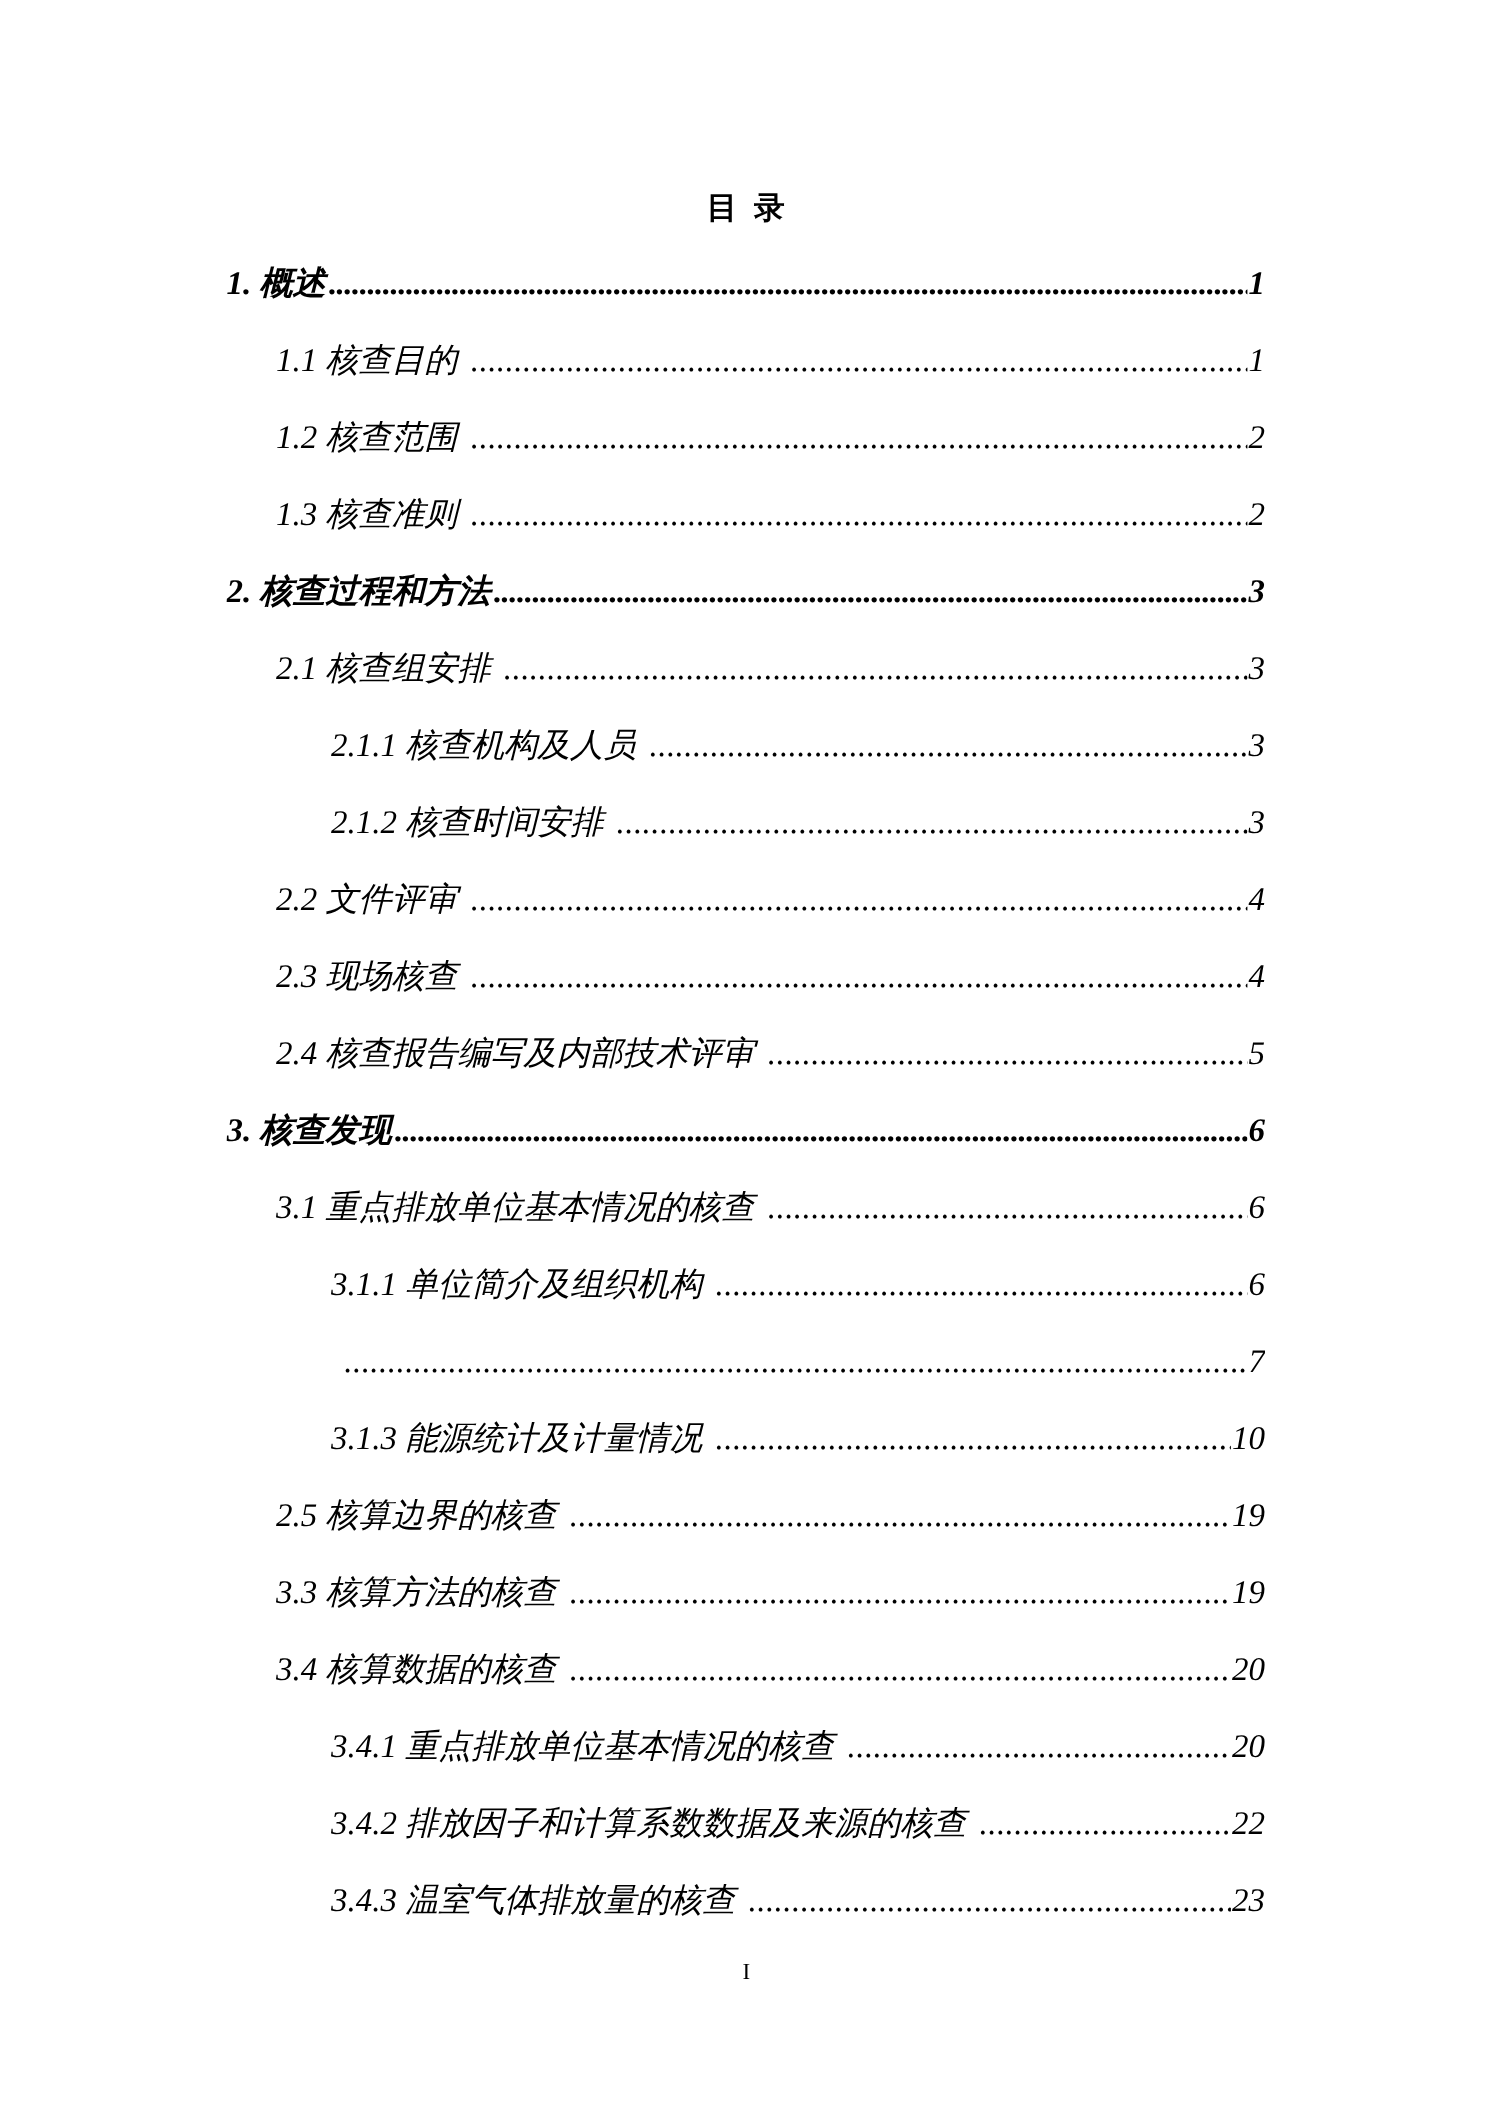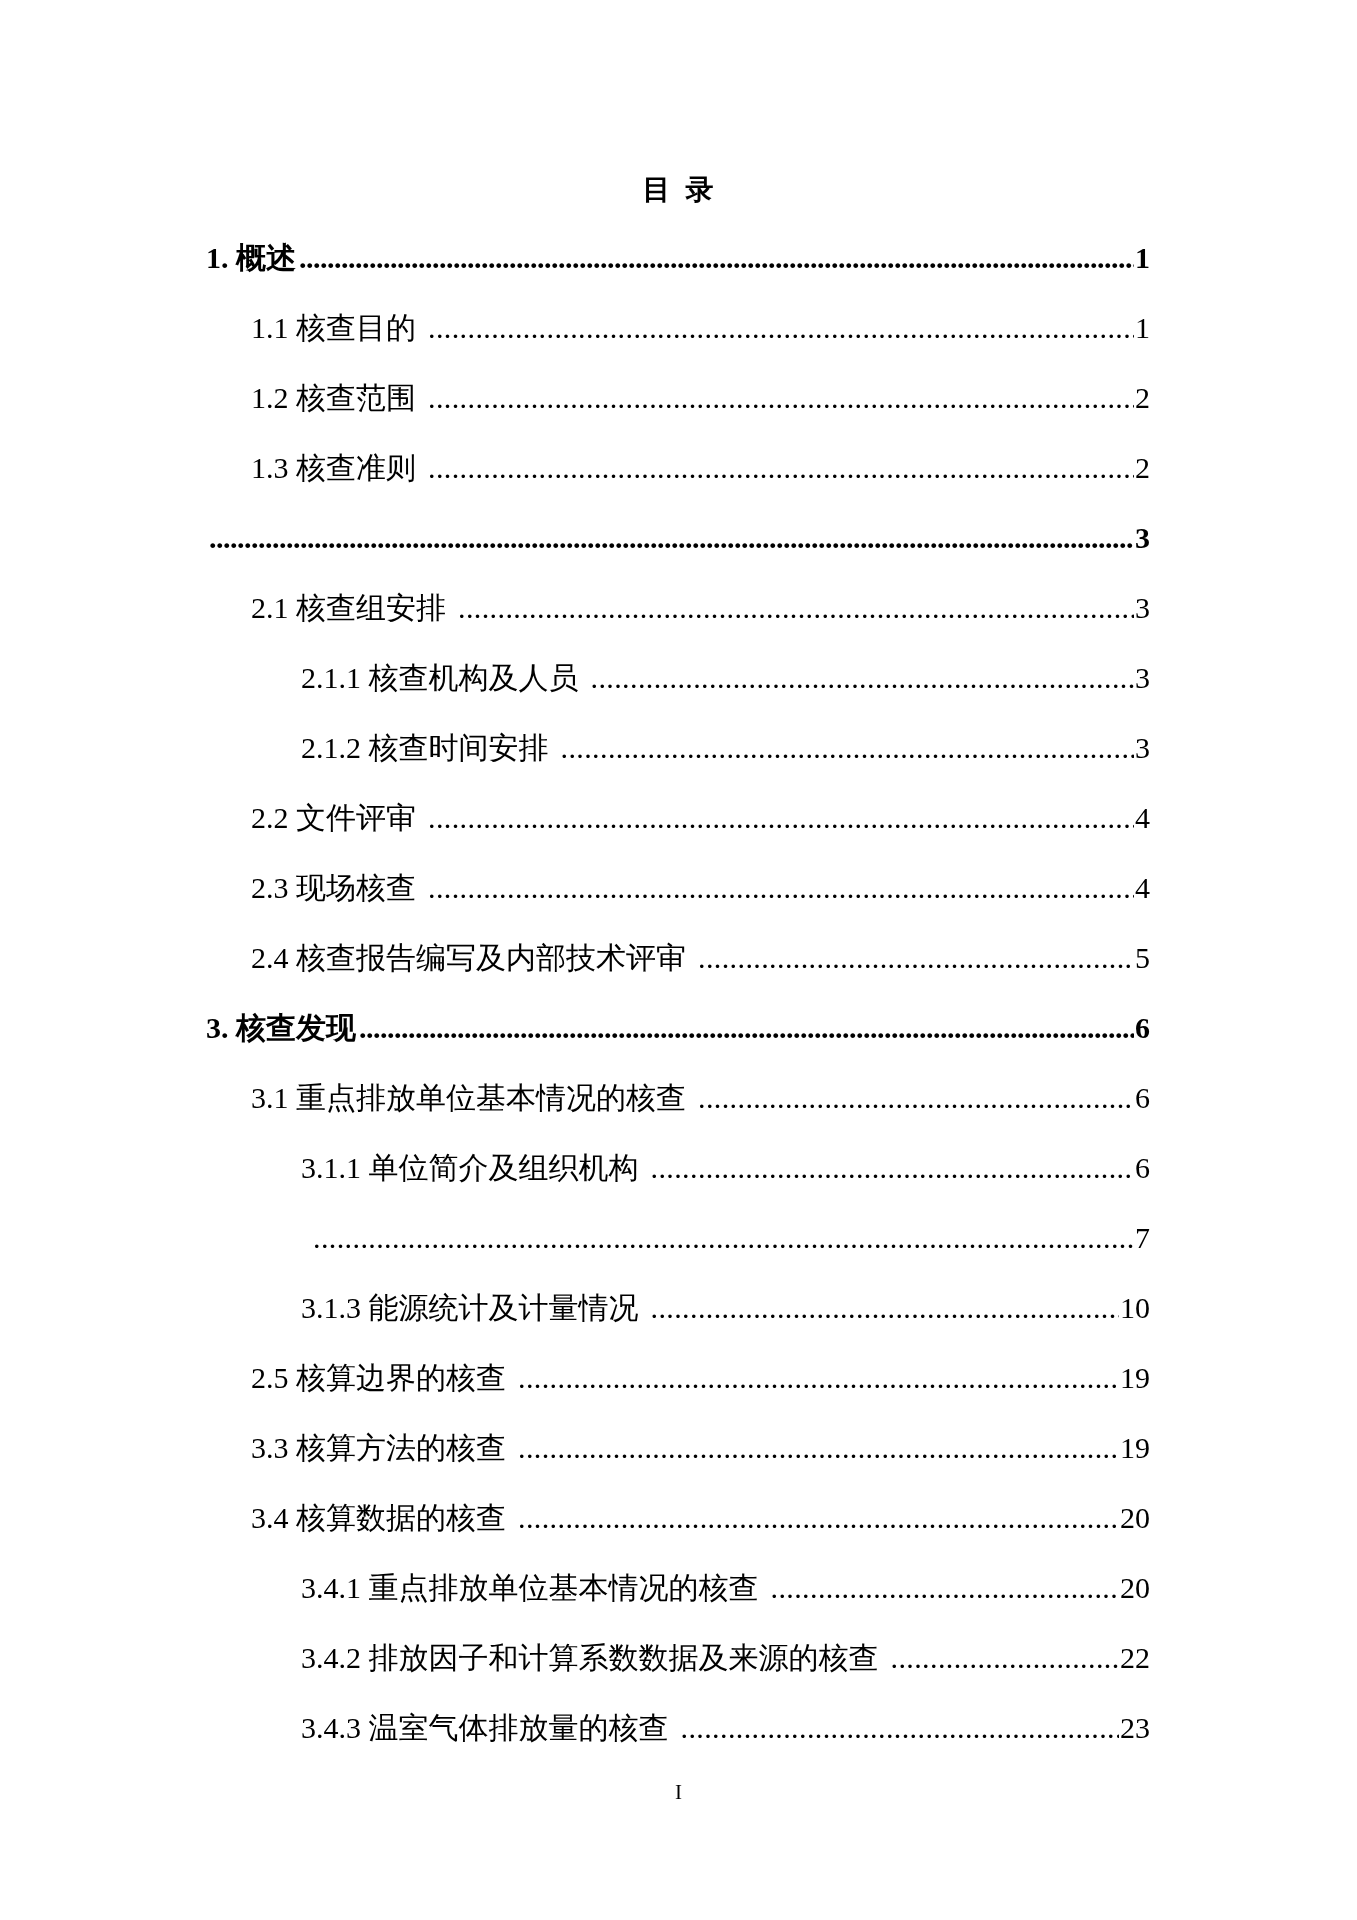--- a/index.html
+++ b/index.html
@@ -23,20 +23,21 @@
     line-height: 44px;
     font-weight: bold;
     word-spacing: 8px;
     white-space: pre;
   }
   .toc {
     position: absolute;
     top: 223px;
     left: 206px;
     width: 944px;
+    font-style: italic;
   }
   .toc-row {
     display: flex;
     align-items: baseline;
     height: 70px;
     line-height: 70px;
     font-size: 30px;
     white-space: nowrap;
     overflow: hidden;
   }
@@ -86,20 +87,21 @@
     <span class="toc-label">1.2 核查范围</span>
       <span class="toc-dots"></span>
       <span class="toc-page">2</span>
   </div>
   <div class="toc-row l2">
     <span class="toc-label">1.3 核查准则</span>
       <span class="toc-dots"></span>
       <span class="toc-page">2</span>
   </div>
   <div class="toc-row l1 b">
+    <span class="toc-label">2. 核查过程和方法</span>
       <span class="toc-dots"></span>
       <span class="toc-page">3</span>
   </div>
   <div class="toc-row l2">
     <span class="toc-label">2.1 核查组安排</span>
       <span class="toc-dots"></span>
       <span class="toc-page">3</span>
   </div>
   <div class="toc-row l3">
     <span class="toc-label">2.1.1 核查机构及人员</span>

